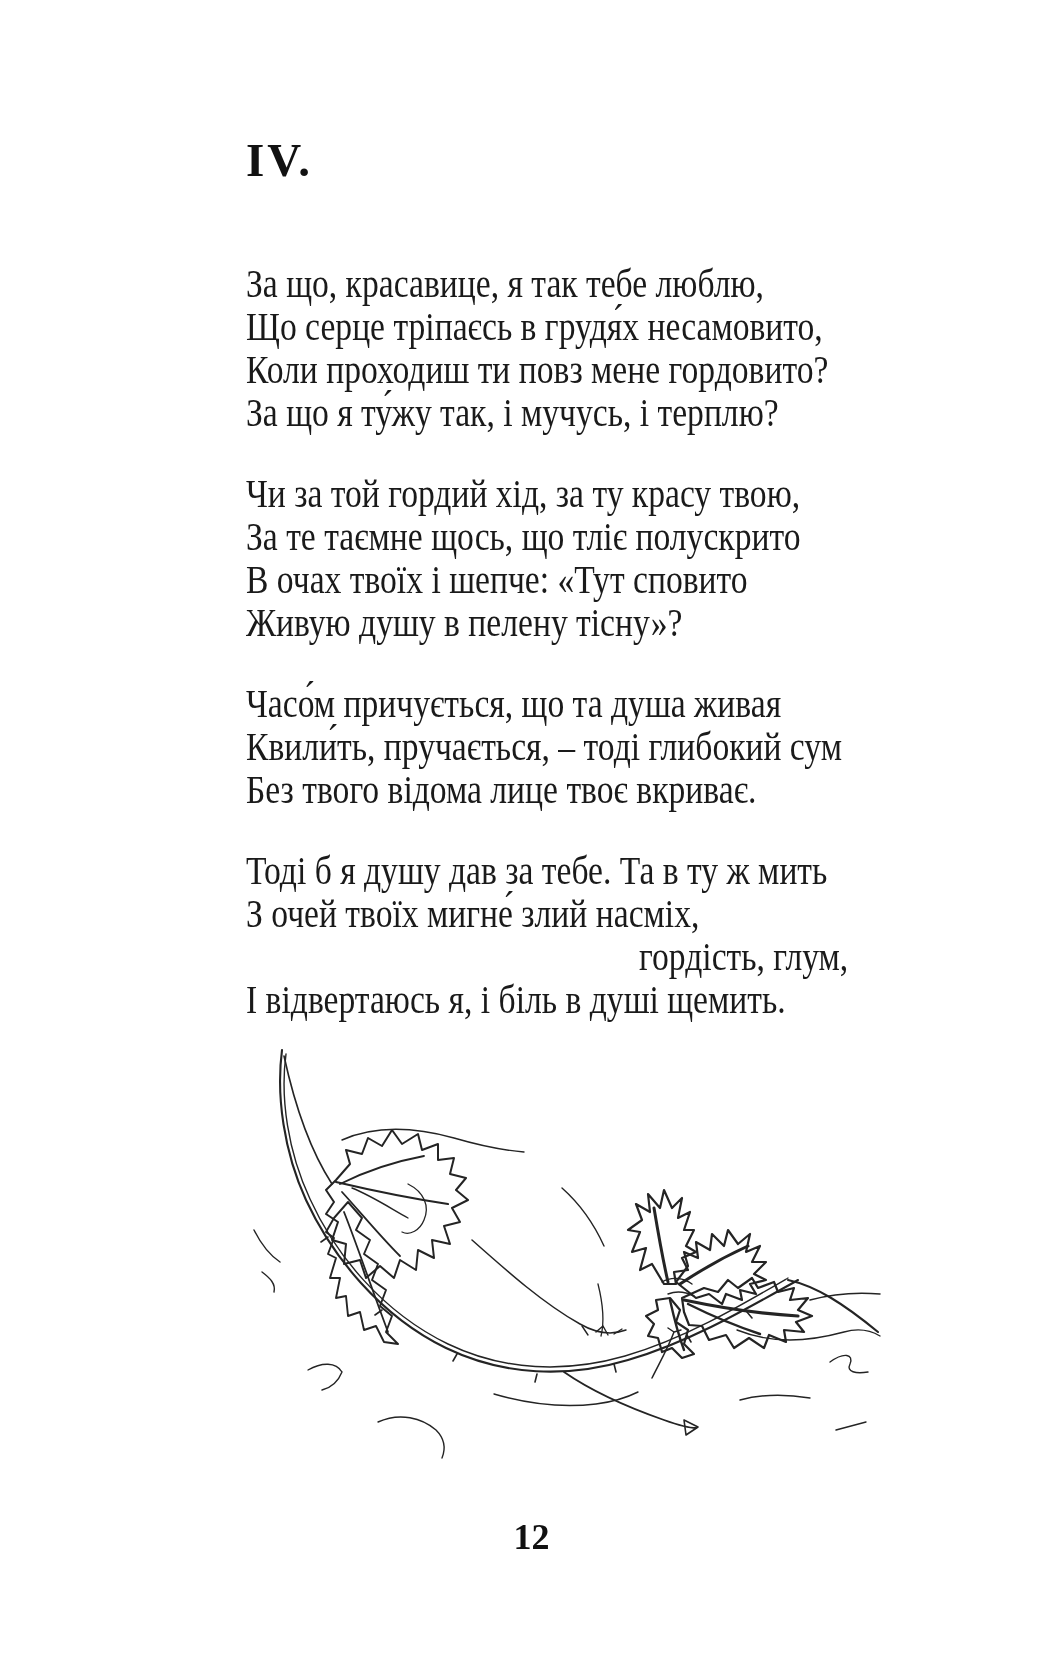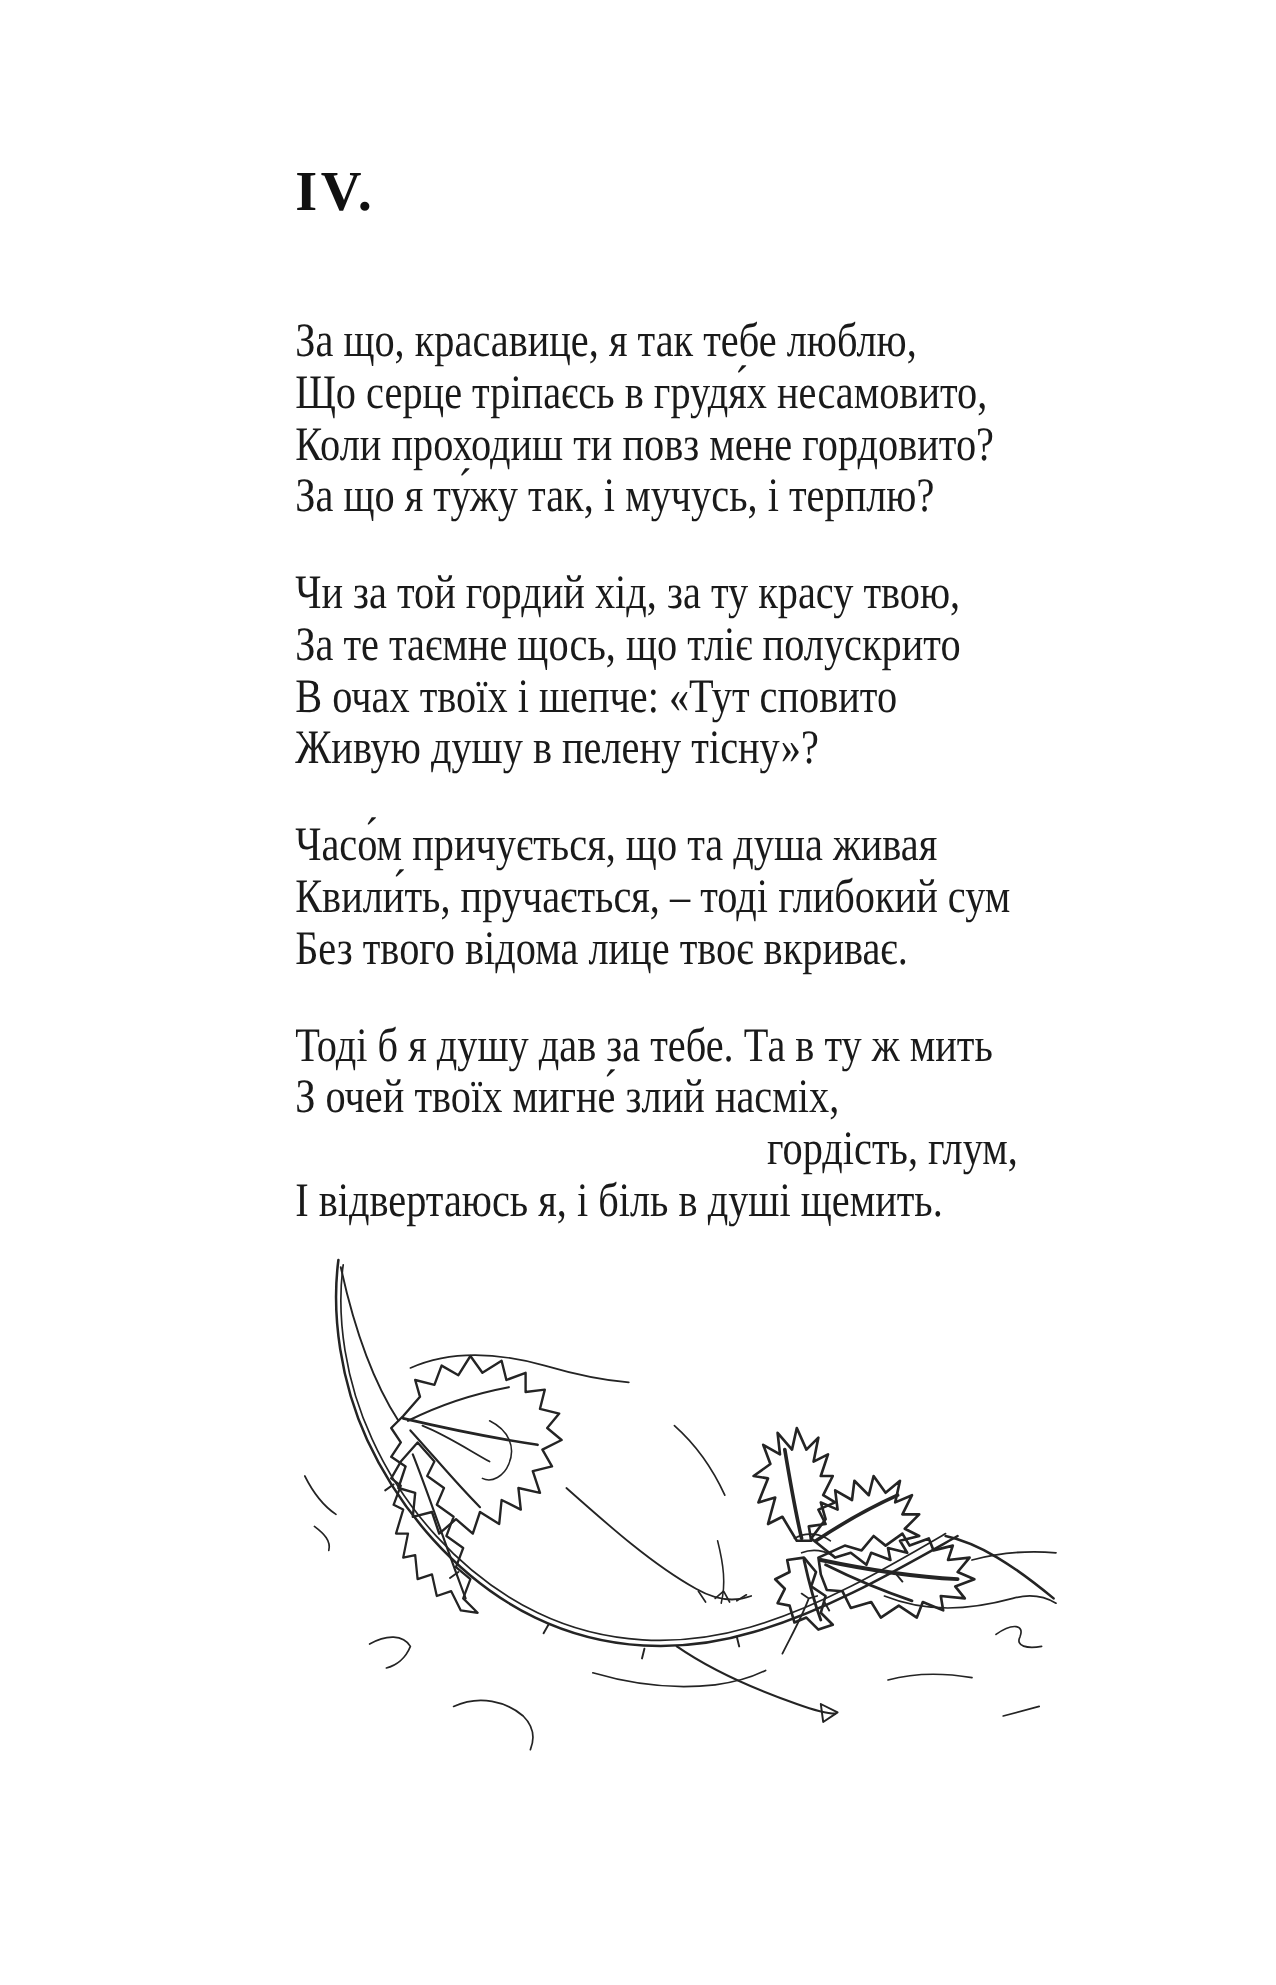--- a/index.html
+++ b/index.html
@@ -128,14 +128,15 @@
           <path d="M262,362 C296,372 330,376 364,372 C380,370 394,366 406,360"></path>
           <path d="M505,298 C540,312 575,310 612,300 C626,296 638,298 648,304"></path>
           <path d="M598,330 C612,320 622,322 618,332 C614,340 624,342 636,340"></path>
           <path d="M508,368 C530,362 554,362 578,366"></path>
           <path d="M604,398 L634,390"></path>
         </g>
       </g>
     </svg>
   </div>
 
+  <div class="pagenum">12</div>
 
 </div>
 
 </body></html>

